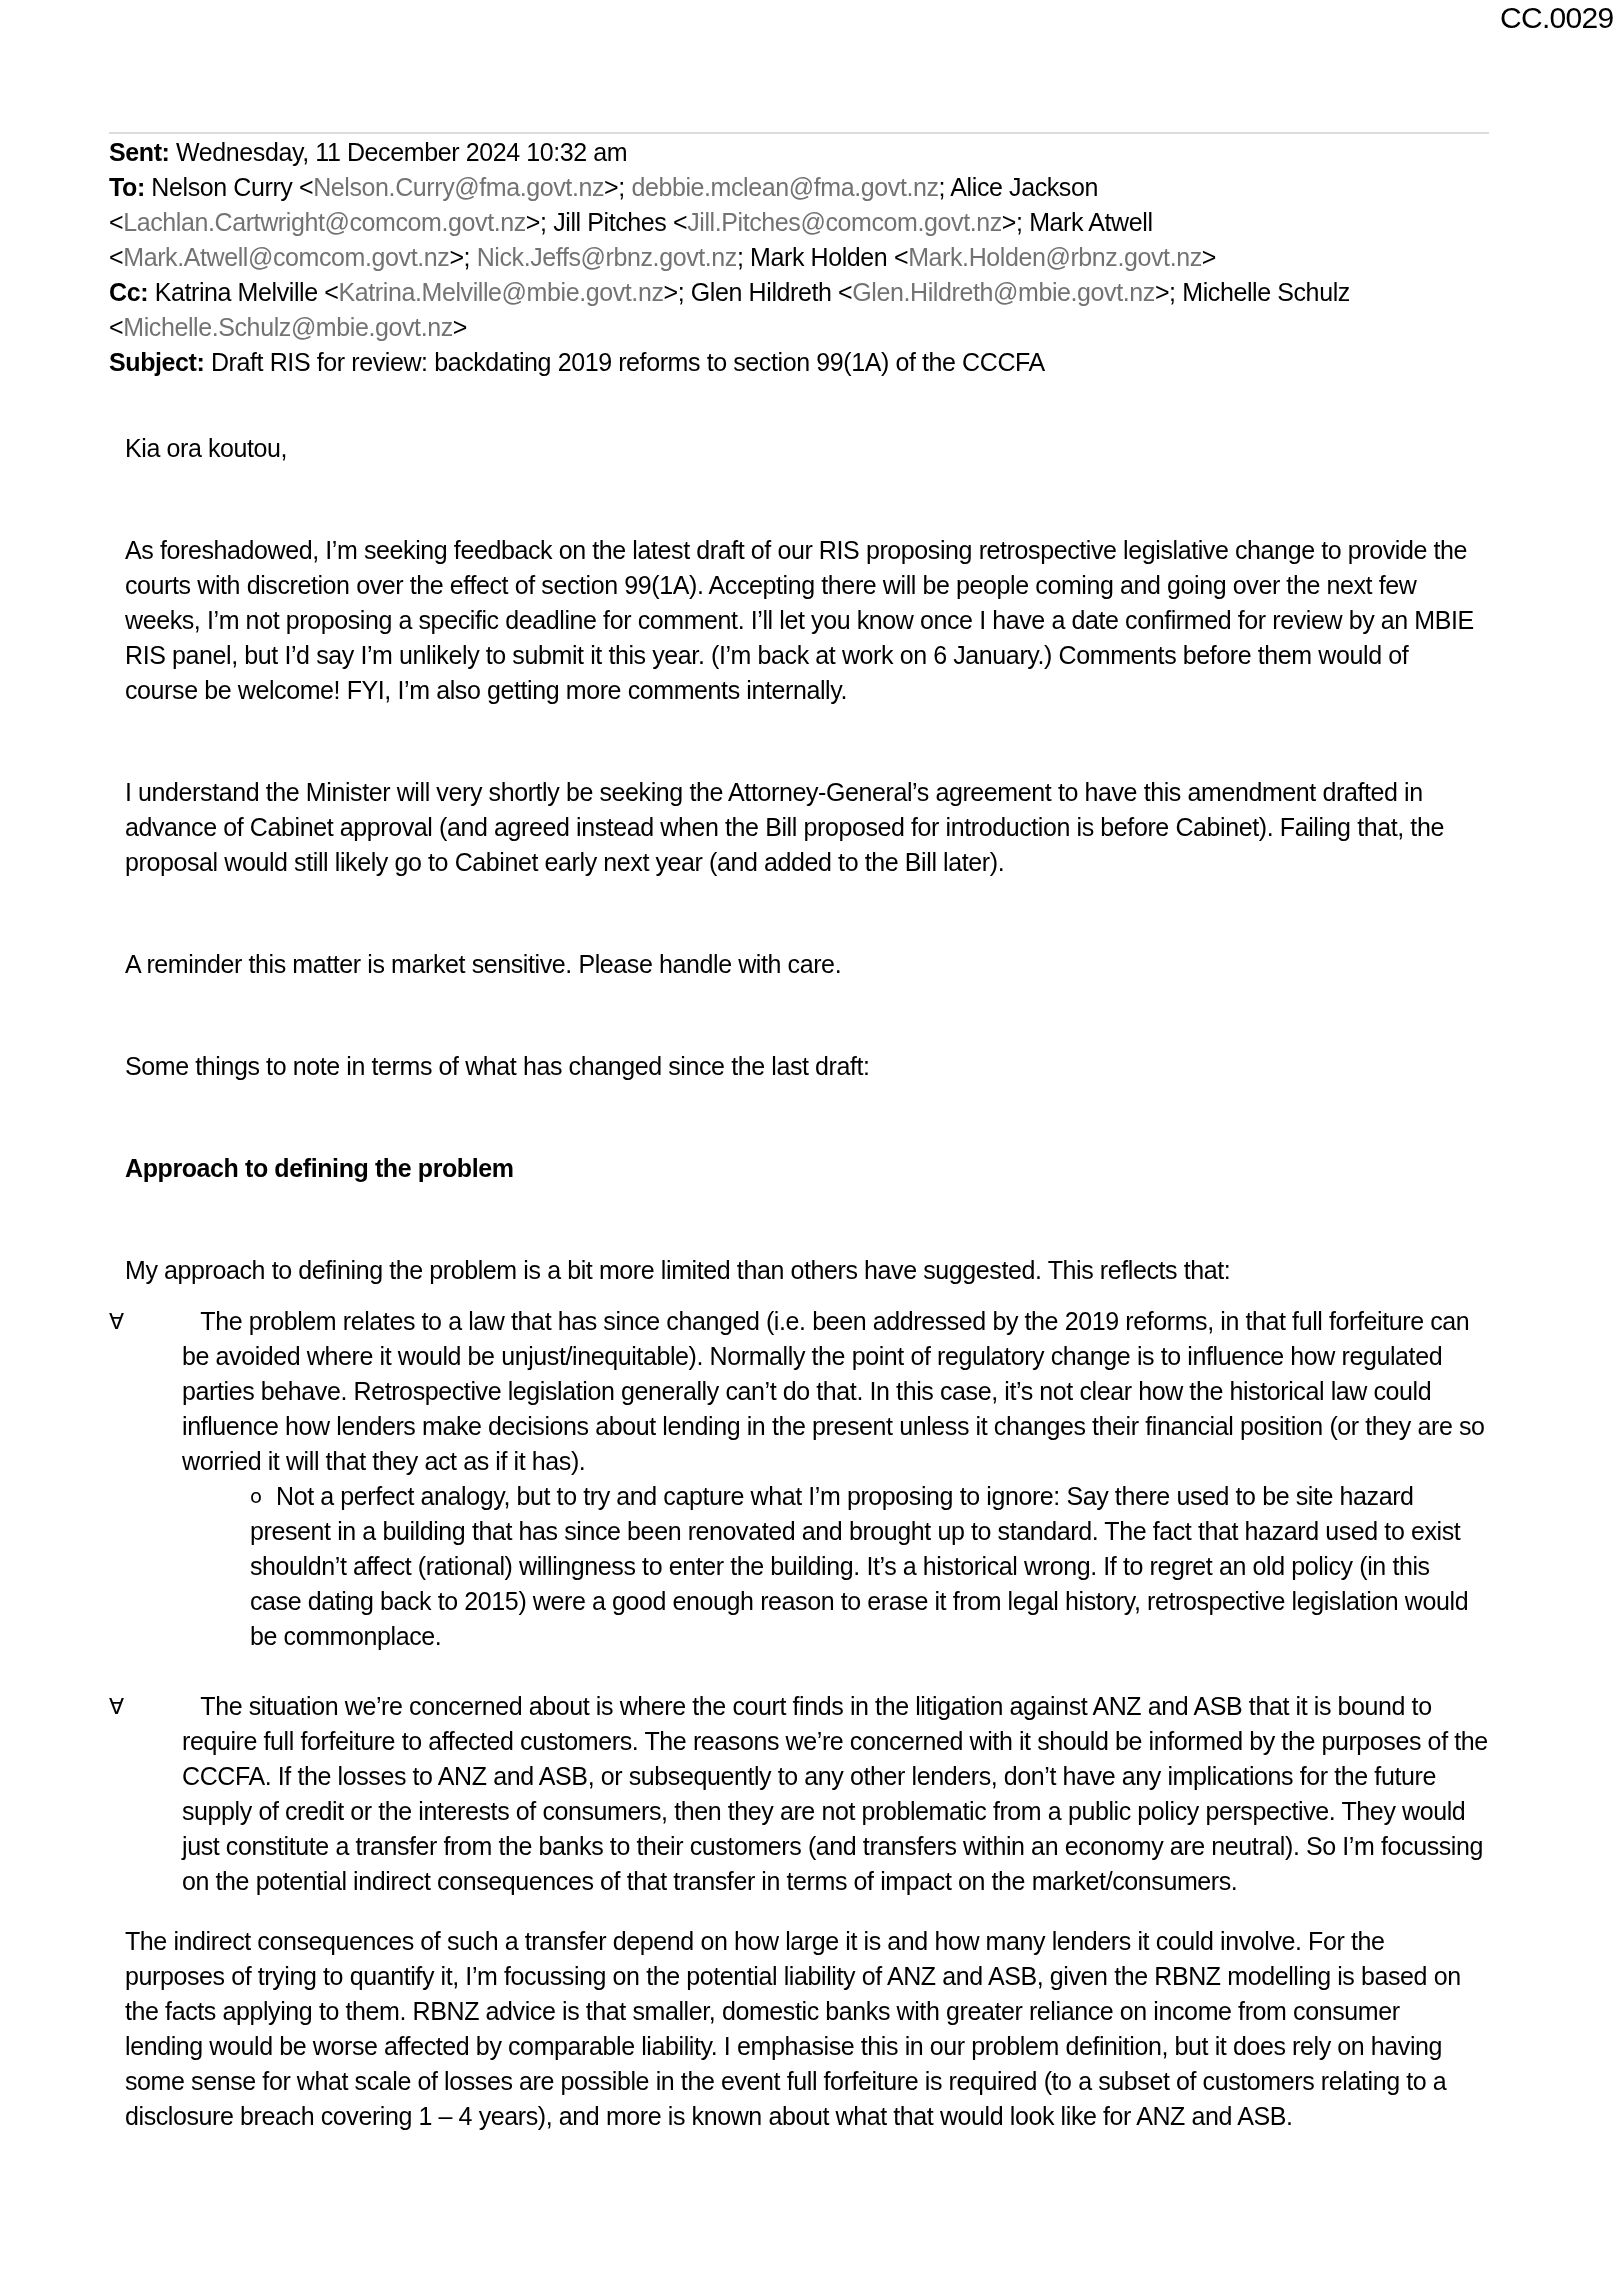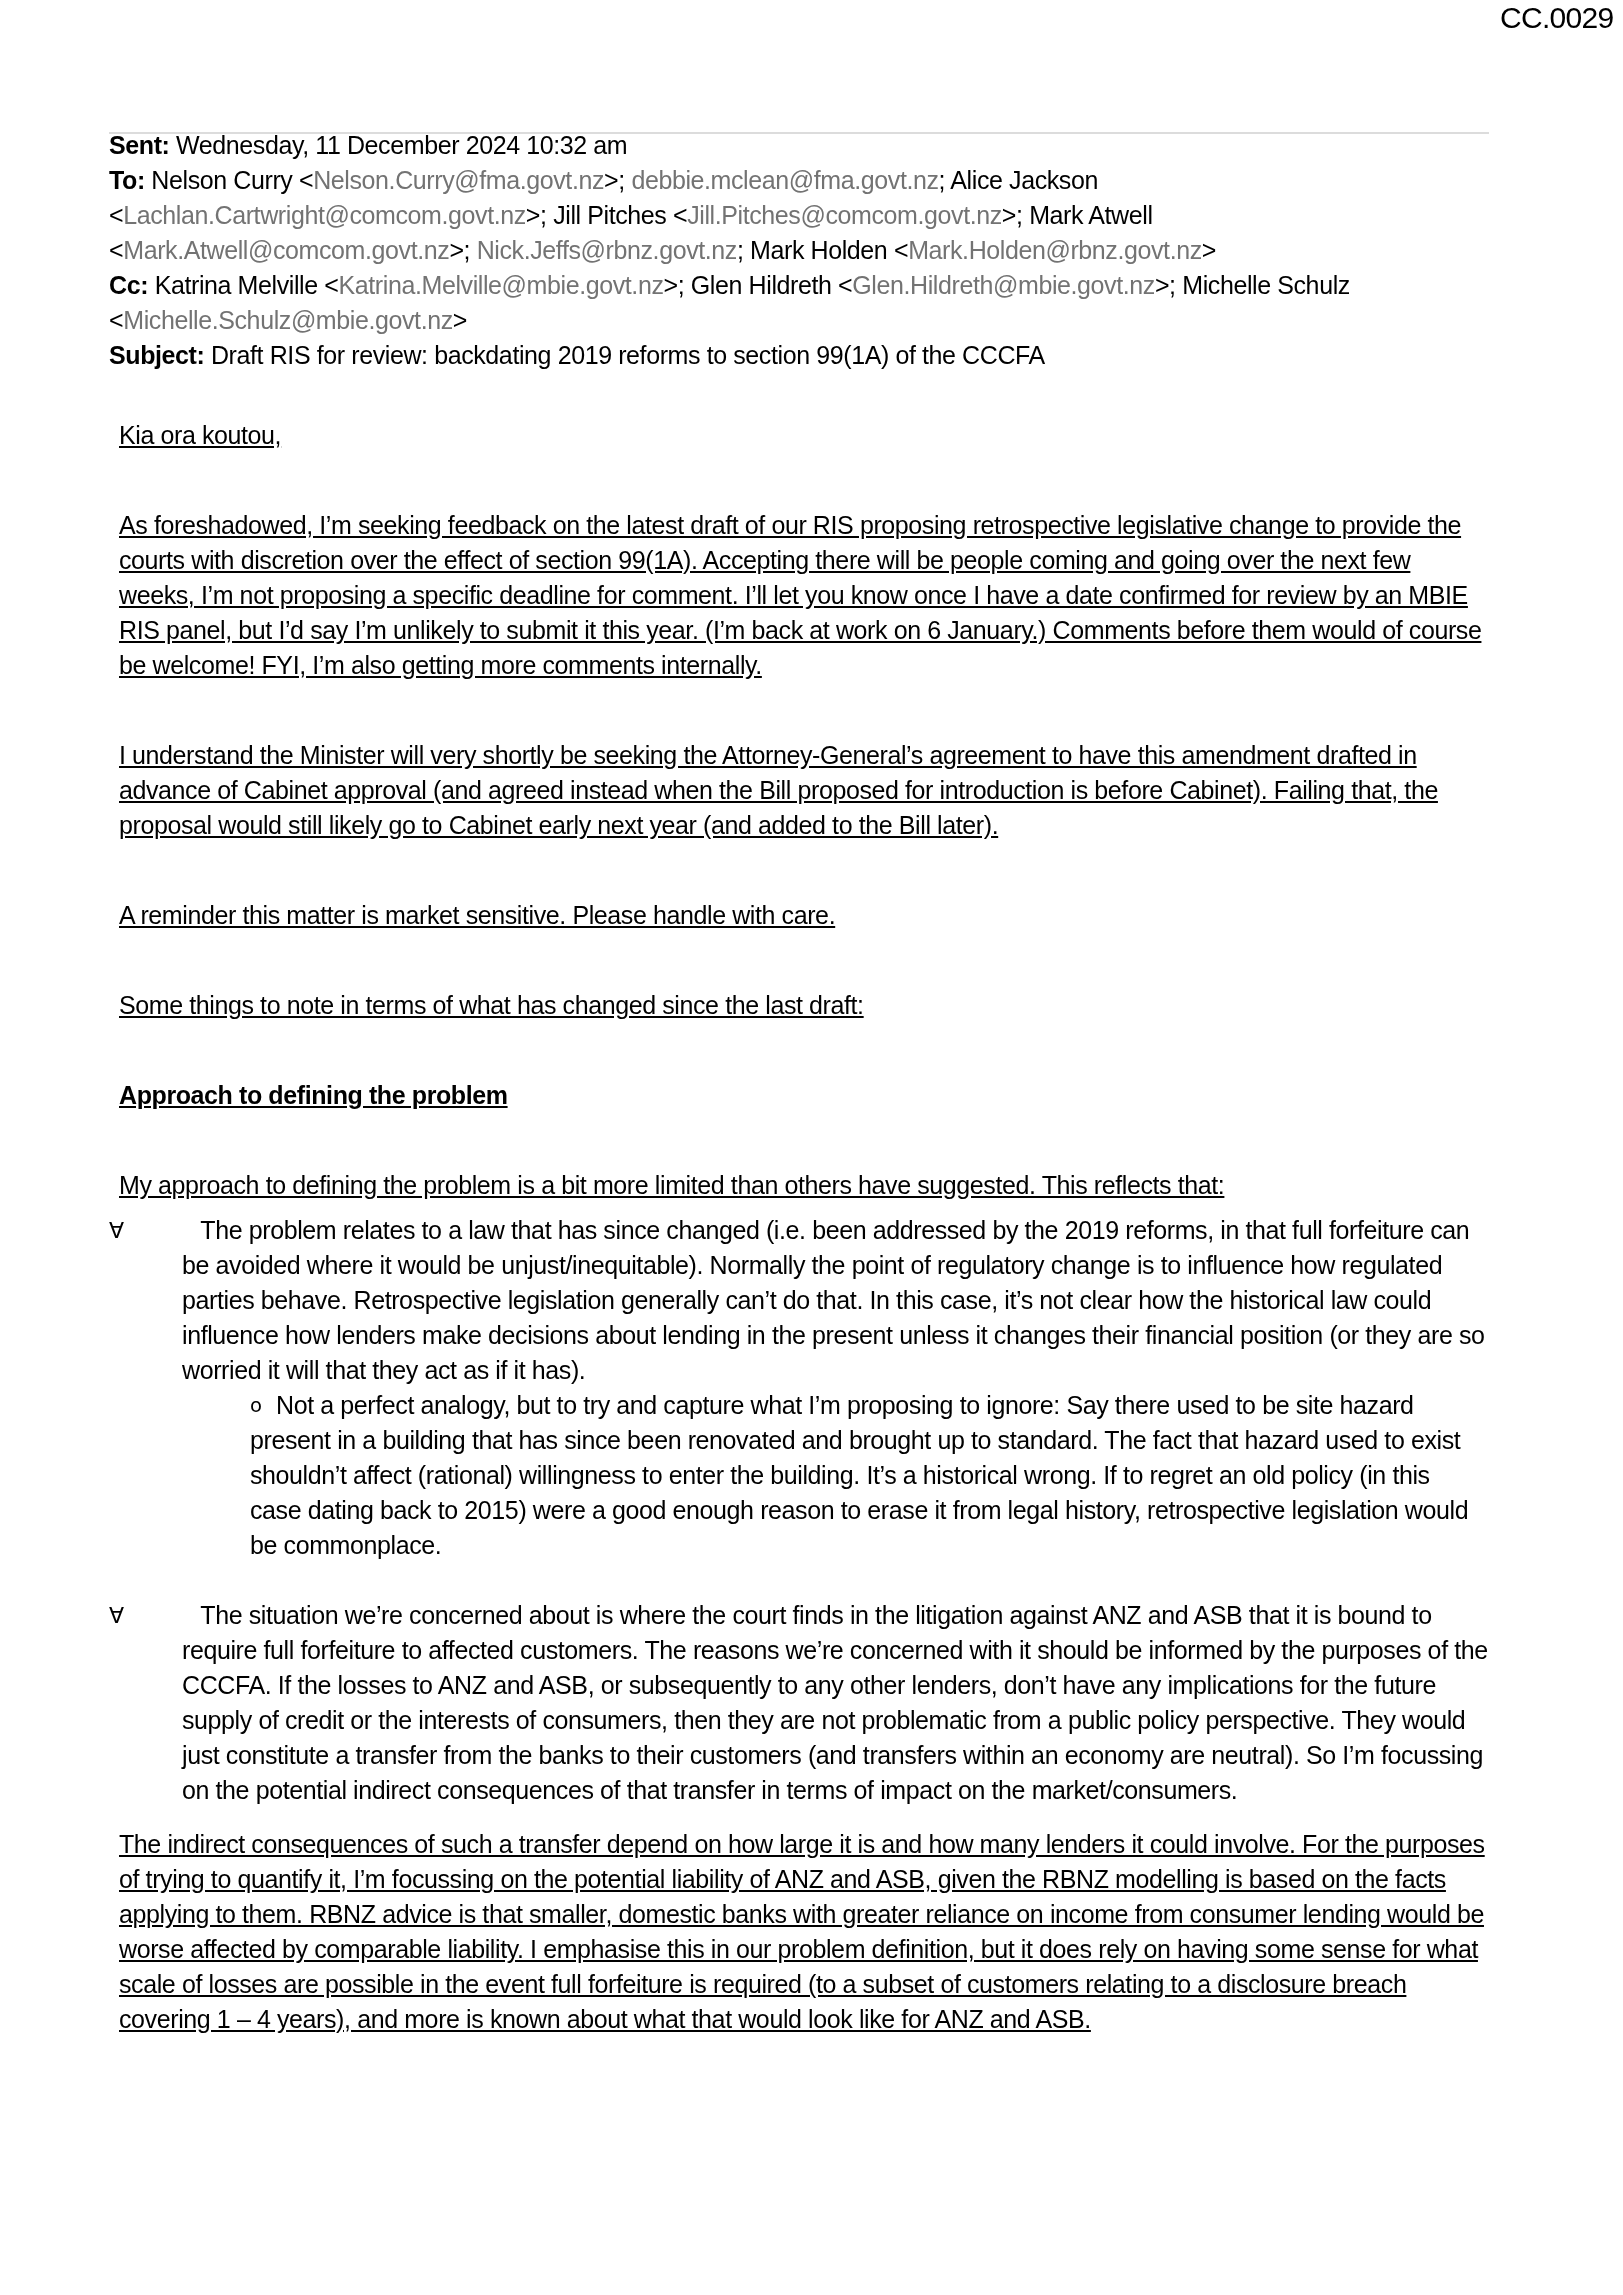--- a/index.html
+++ b/index.html
@@ -10,28 +10,28 @@
   .doc-id {
     position: absolute; top: 1.3px; right: 10.5px;
     font-family: "Liberation Sans", sans-serif;
     font-size: 30px; letter-spacing: -0.7px; color: #000; text-align: center;
   }
   .rule {
     position: absolute; top: 132px; left: 109px; width: 1380px; height: 2px;
     background: #dcdcdc;
   }
   .page {
-    position: absolute; top: 128px; left: 109px; width: 1388px;
+    position: absolute; top: 135px; left: 109px; width: 1388px;
     font-family: "Liberation Sans Narrow", "Liberation Sans", sans-serif;
     font-size: 25px; line-height: 35px; letter-spacing: -0.4px;
   }
   .hdr-line { white-space: nowrap; }
   .hdr-label { font-weight: bold; }
   a.email { color: #737373; text-underline-offset: 2.6px; }
-  p { margin: 10px; text-decoration: underline; }
+  p { margin: 16px; }
   .gap { height: 35px; }
   .heading { font-weight: bold; }
   .bullet { position: relative; padding-left: 73px; }
   .bullet .mark {
     position: absolute; left: 0; top: 0; font-family: "DejaVu Sans", sans-serif; font-size: 22px;
   }
   .bullet .first-indent { display: inline-block; width: 18.3px; }
   .sub-bullet { position: relative; padding-left: 141px; padding-right: 13px; }
   .sub-bullet .mark {
     position: absolute; left: 141px; top: 0; font-family: "DejaVu Sans", sans-serif; font-size: 19.6px;

